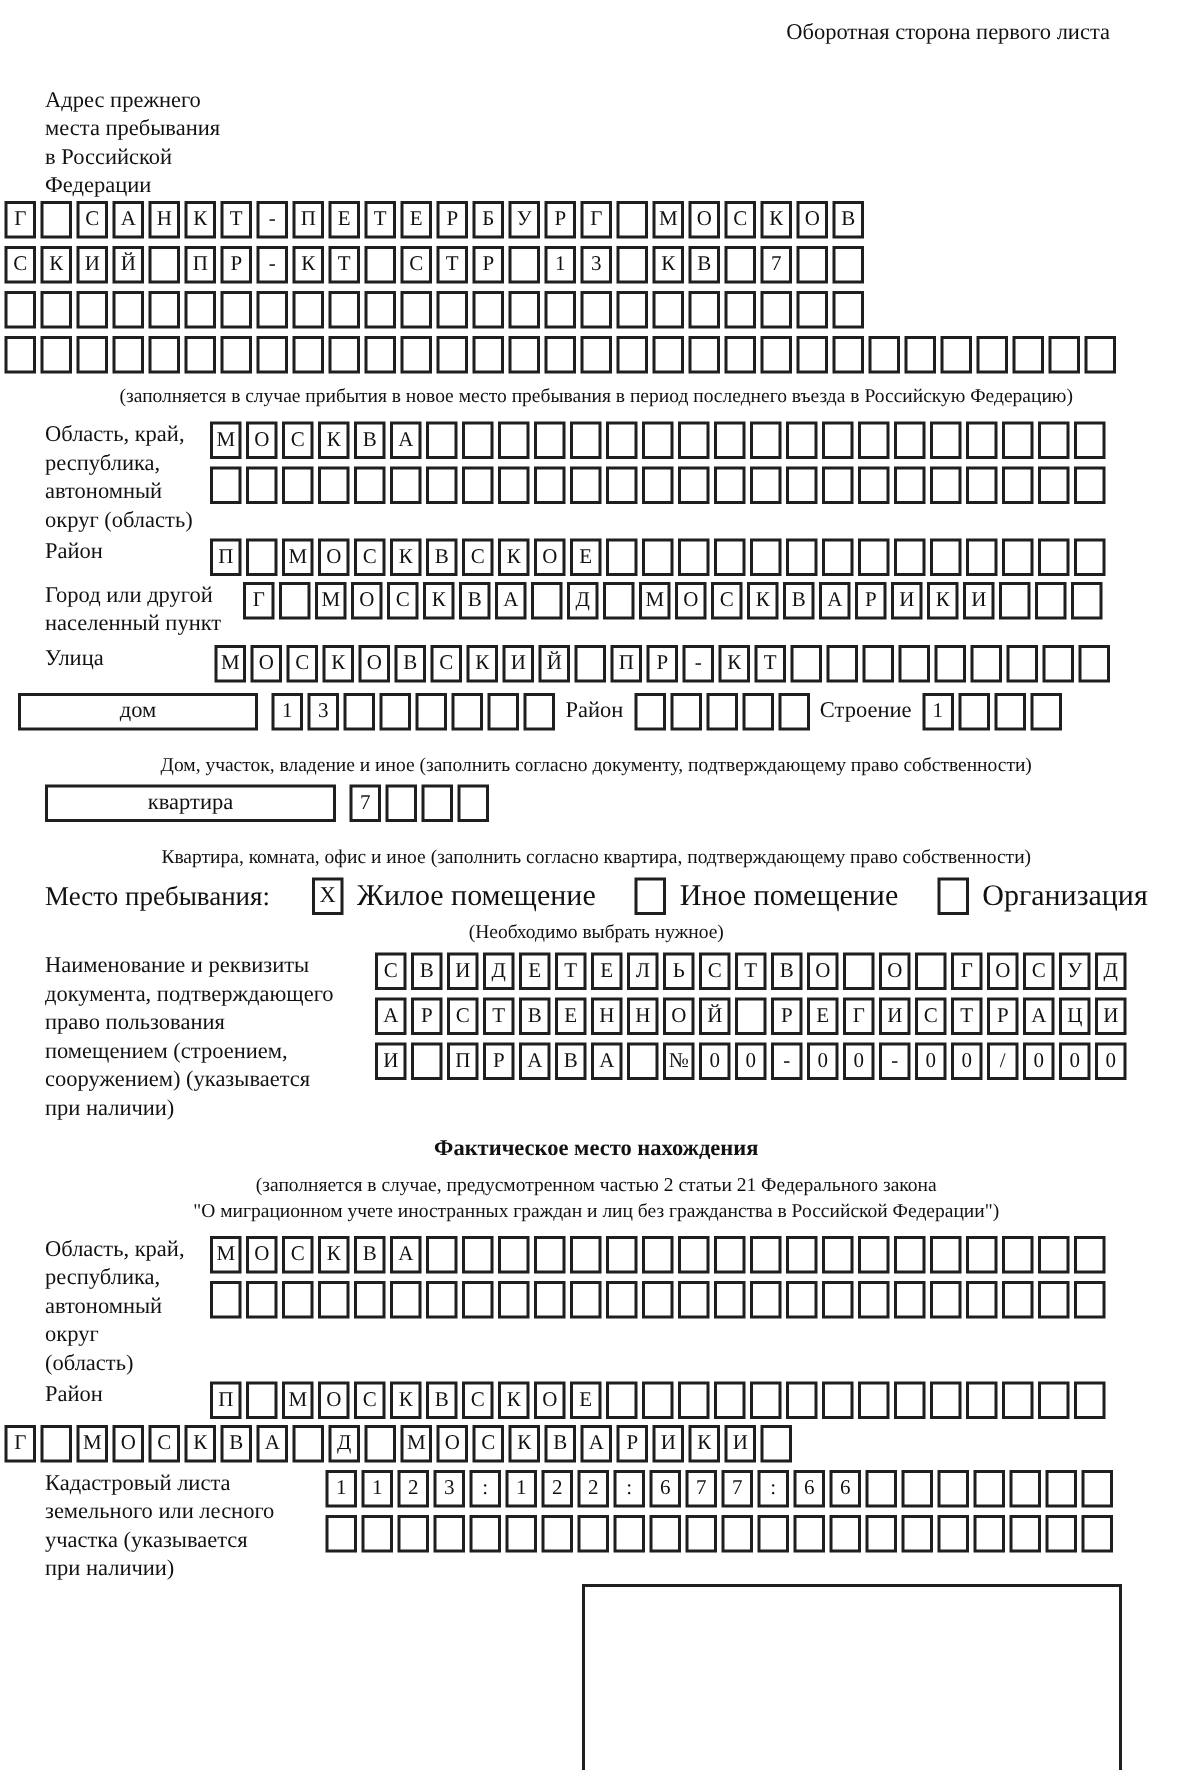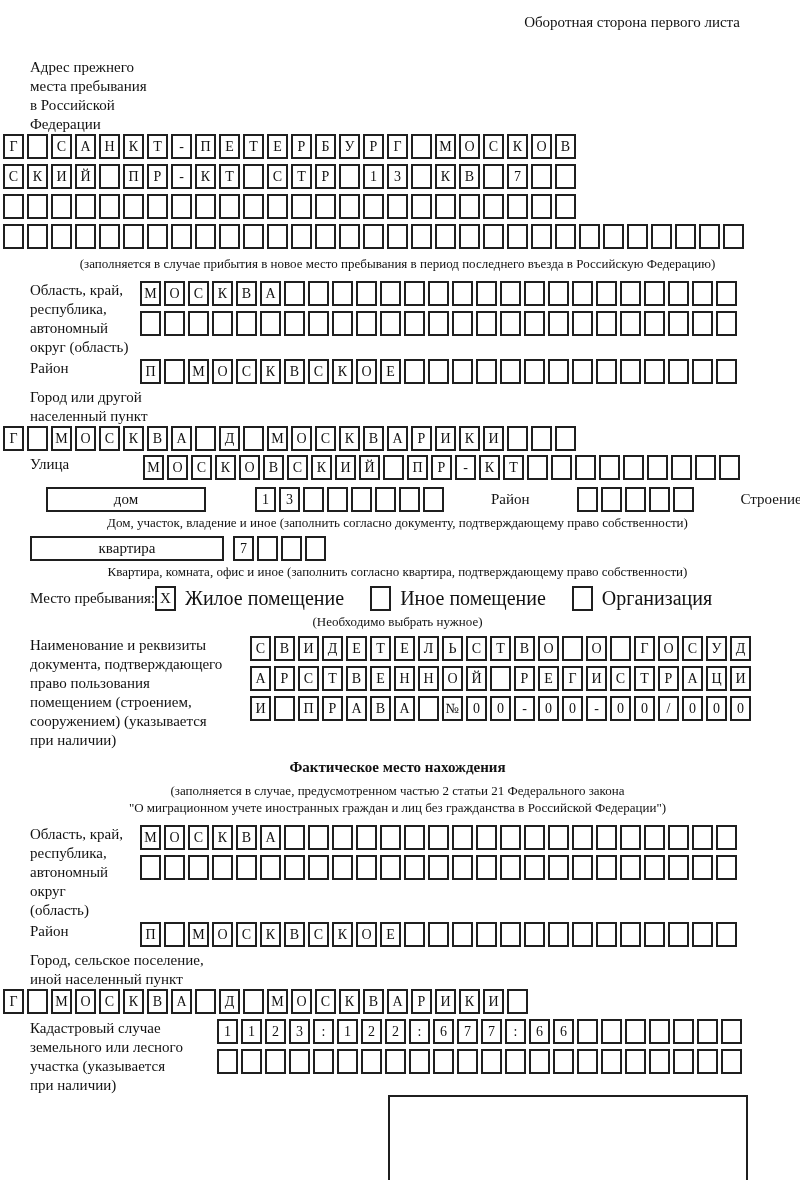--- a/index.html
+++ b/index.html
@@ -22,36 +22,36 @@
   .addr-section { margin-top:27px;flex-direction:column; }
   .addr-label { width:170px; }
   .fullrow { margin-top:5px; }
   .note-top { margin-top:7px; }
   .title2 { margin-top:5px; }
 
   .region-row { margin-top:9px; }
   .lbl-region { width:137px; }
   .district-row { margin-top:2px; }
   .lbl-district { width:137px; }
-  .city-row { margin-top:4px;flex-direction:column; }
+  .city-row { margin-top:4px; }
   .lbl-city { width:159px; }
   .street-row { margin-top:4px; }
   .lbl-street { width:140px; }
 
-  .house-row { margin-top:7px; margin-left:43px; align-items:flex-start;gap:40px; }
+  .house-row { margin-top:7px; margin-left:9px; align-items:flex-start; }
   .named-box { box-sizing:border-box; border:2px solid #1f1f1f; height:25px; line-height:21px;
                text-align:center; font-size:15px; flex:0 0 auto; }
   .house-box { width:160px; margin-right:9px; }
   .inline-label { font-size:15px; line-height:25px; margin:0 7px; flex:0 0 auto; }
-  .sub-caption { margin-top:3px; }
+  .sub-caption { margin-top:15px; }
   .apt-row { margin-top:5px; margin-left:27px; }
   .apt-box { width:194px; margin-right:9px; }
 
   .stay-type-row { margin-top:6px; margin-left:27px; align-items:center; }
-  .stay-type-label { font-size:15px; margin-right:0; }
+  .stay-type-label { font-size:18px; margin-right:28px; }
   .checkbox { box-sizing:border-box; width:21px; height:25px; border:2px solid #1f1f1f;
               font-size:15px; line-height:21px; text-align:center; flex:0 0 auto; }
   .opt-label { font-size:20px; margin:0 26px 0 9px; }
   .choose-note { margin-top:3px; }
 
   .doc-row { margin-top:6px; }
   .lbl-doc { width:247px; }
 
   .fact-title { margin-top:9px; font-size:15px; }
   .fact-note { margin-top:6px; line-height:17px; }
@@ -572,22 +572,20 @@
         <span class="cell"></span>
         <span class="cell"></span>
         <span class="cell"></span>
         <span class="cell"></span>
         <span class="cell"></span>
         <span class="cell"></span>
       </div>
   </div>
 
   <div class="frow city-row">
-    <div class="flabel lbl-fact-city">Город, сельское поселение,
-иной населенный пункт</div>
     <div class="cells">
         <span class="cell">Г</span>
         <span class="cell"></span>
         <span class="cell">М</span>
         <span class="cell">О</span>
         <span class="cell">С</span>
         <span class="cell">К</span>
         <span class="cell">В</span>
         <span class="cell">А</span>
         <span class="cell"></span>
@@ -601,21 +599,21 @@
         <span class="cell">А</span>
         <span class="cell">Р</span>
         <span class="cell">И</span>
         <span class="cell">К</span>
         <span class="cell">И</span>
         <span class="cell"></span>
       </div>
   </div>
 
   <div class="frow cad-row">
-    <div class="flabel lbl-cad">Кадастровый случае
+    <div class="flabel lbl-cad">Кадастровый листа
 земельного или лесного
 участка (указывается
 при наличии)</div>
     <div class="grid">
       <div class="cells">
           <span class="cell">1</span>
           <span class="cell">1</span>
           <span class="cell">2</span>
           <span class="cell">3</span>
           <span class="cell">:</span>

